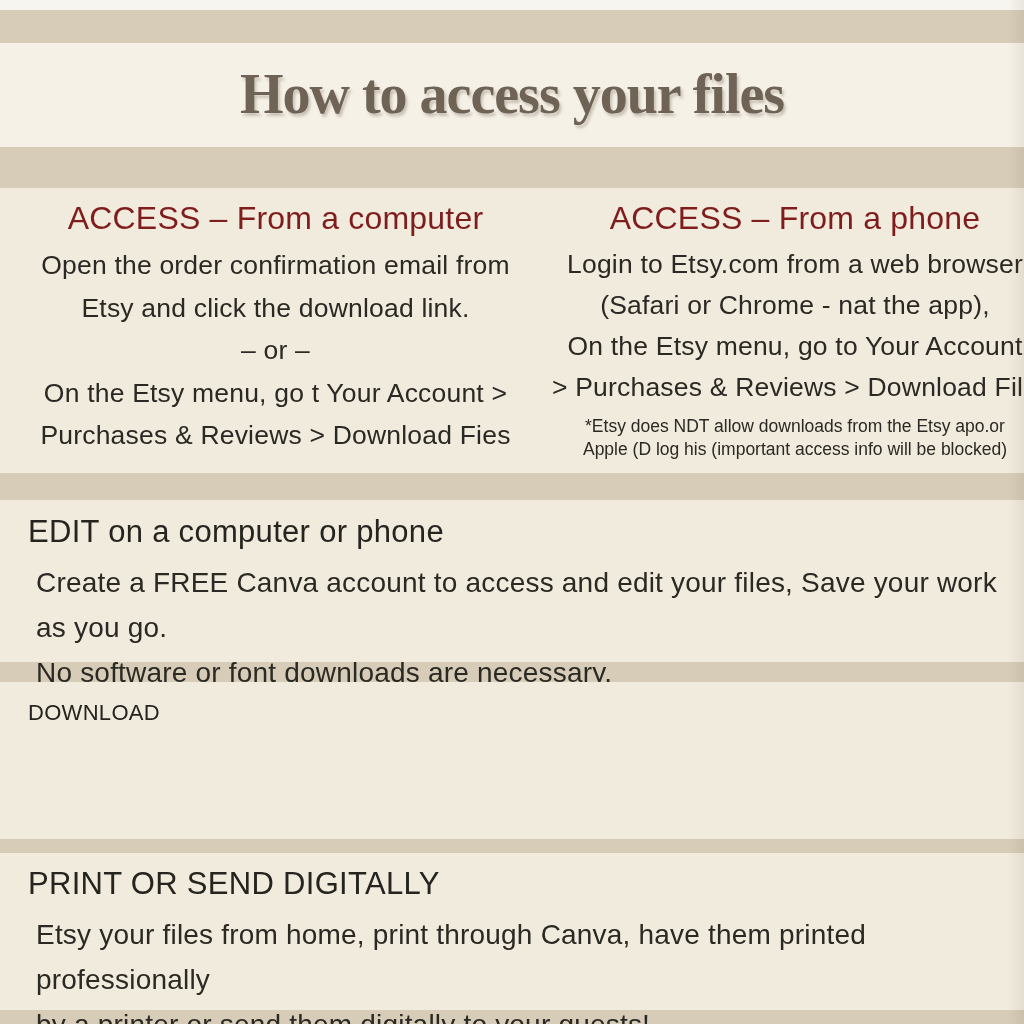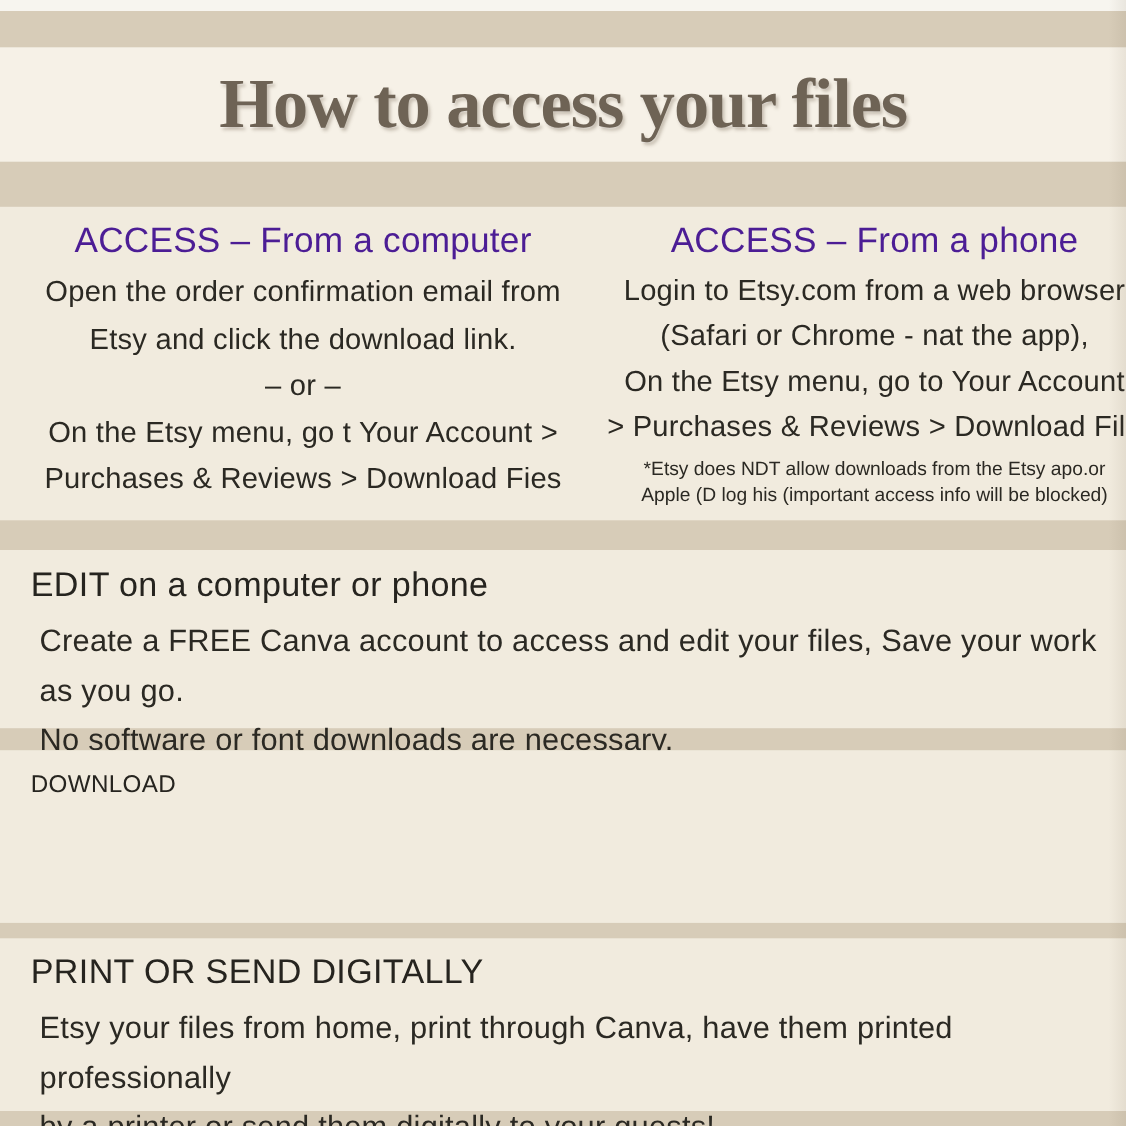--- a/index.html
+++ b/index.html
@@ -16,21 +16,21 @@
     background:#f7f5ef;
   }
   .banner{
     position:absolute;top:43px;left:0;right:0;height:104px;
     background:#f6f1e7;
   }
   .banner h1{
     margin:0;
     font-family:"Liberation Serif", serif;
     font-weight:700;
-    font-size:64px;
+    font-size:56px;
     line-height:102px;
     text-align:center;
     color:#6e6355;
     letter-spacing:-1px;
     text-shadow:2px 3px 3px rgba(92,76,56,0.30), 0 1px 0 rgba(255,255,255,0.5);
   }
   .panel{
     position:absolute;left:0;right:0;
     background:#f1ebde;
   }
@@ -44,21 +44,21 @@
     text-align:center;
     font-size:26.5px;
     letter-spacing:0.2px;
   }
   .col-left{left:18px;width:515px;}
   .col-right{left:545px;width:500px;}
   .col-heading{
     font-size:32px;
     line-height:44px;
     margin-bottom:4px;
-    color:#4c1d95;
+    color:#7f1d1d;
   }
   .col-left .col-line{line-height:42.5px;}
   .col-right .col-line{line-height:41px;}
   .footnote{
     font-size:17.5px;
     line-height:23px;
     margin-top:7px;
     letter-spacing:0;
   }
   .section-heading{

